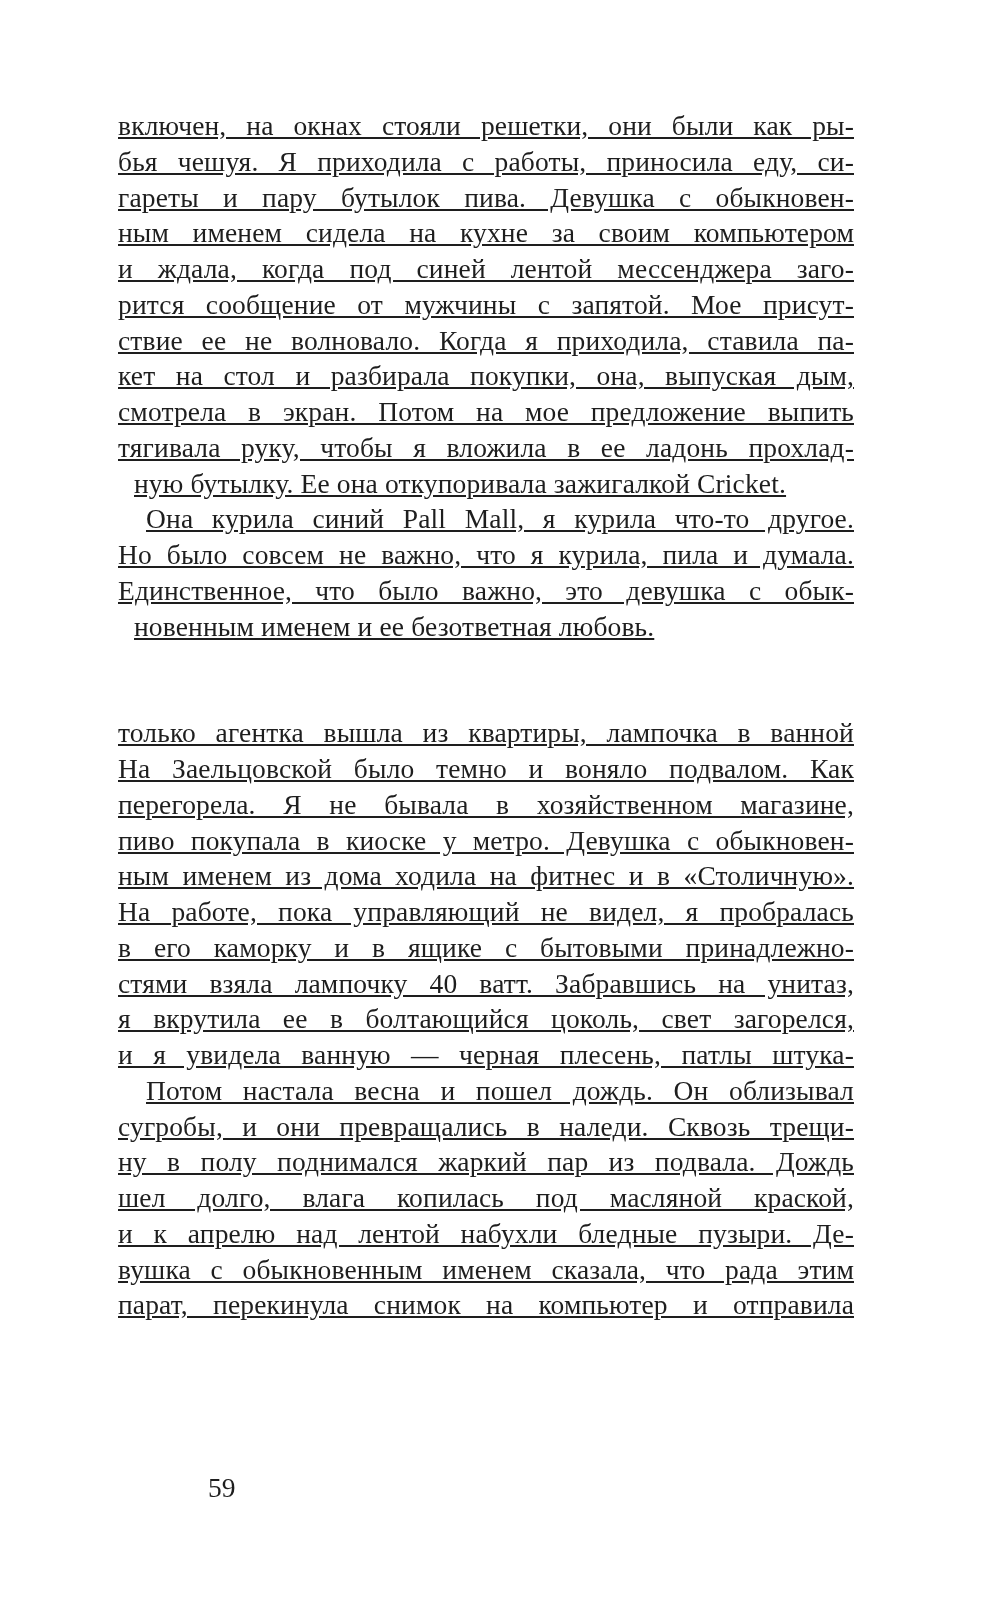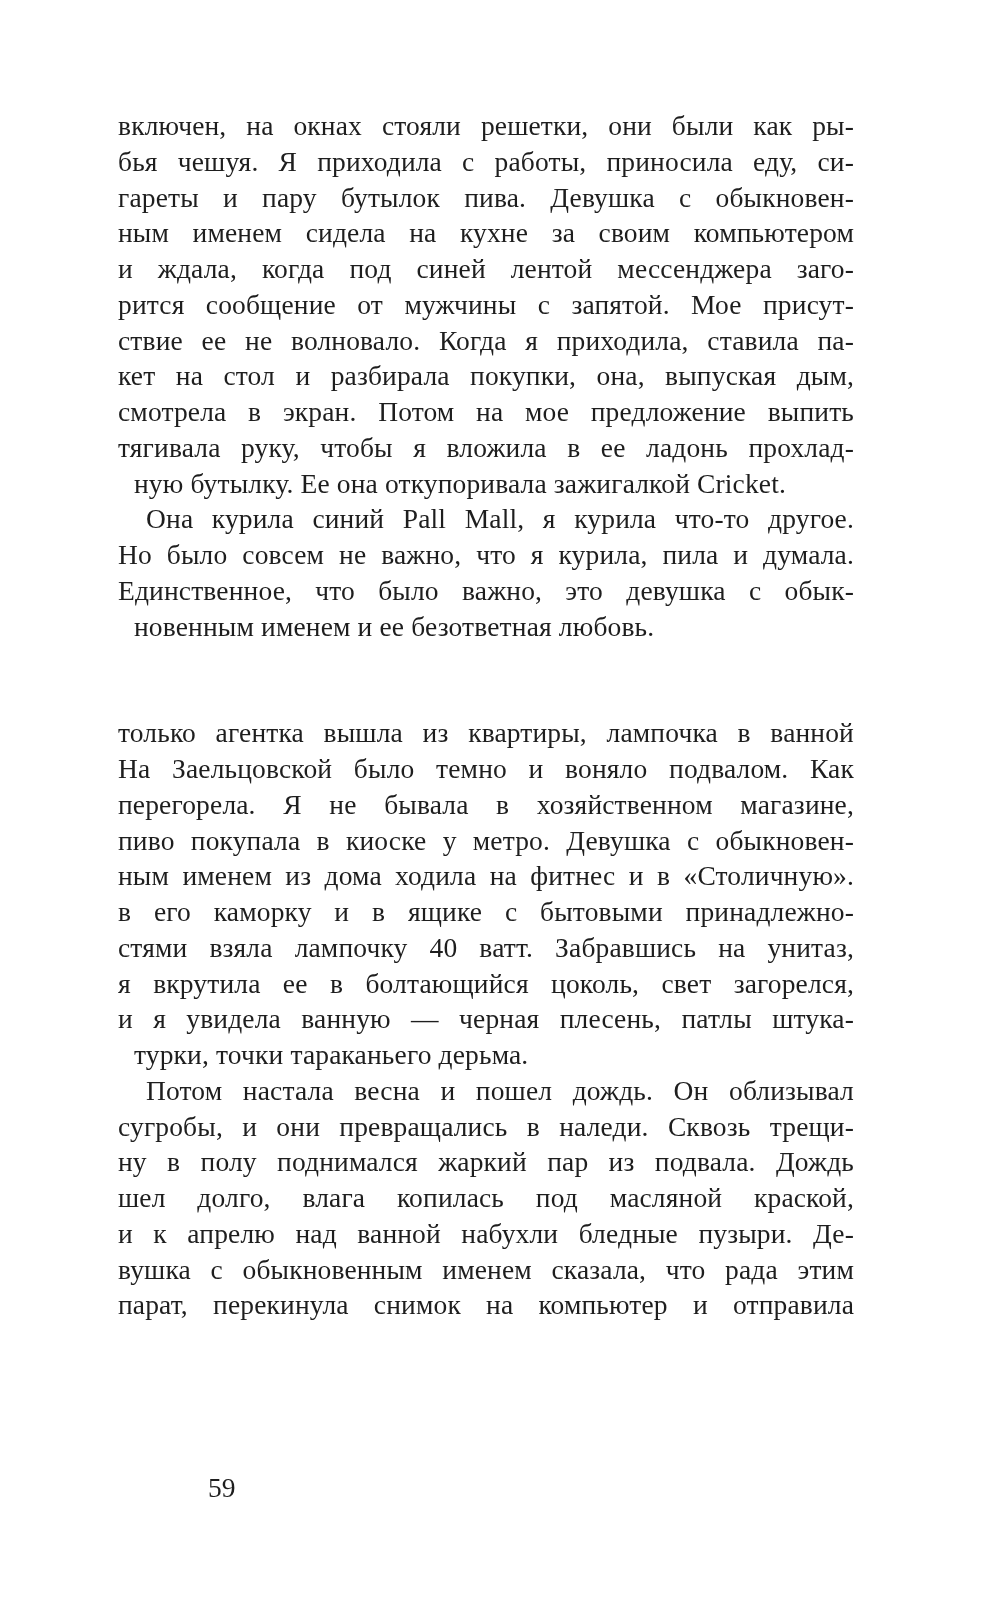--- a/index.html
+++ b/index.html
@@ -7,20 +7,21 @@
     width: 1000px; height: 1600px; background: #ffffff;
     position: relative; overflow: hidden;
     font-family: "Liberation Serif", "DejaVu Serif", serif;
     color: #1e1e1e;
   }
   .page { position: absolute; left: 118px; top: 108px; width: 736px; }
   .line {
     font-size: 27.5px; line-height: 35.75px; height: 35.75px;
     white-space: nowrap; text-align: justify; text-align-last: justify;
     letter-spacing: 0.15px;
+    text-decoration: underline;
   }
   .line.last { text-align-last: left; margin-left: 16px; }
   .line.indent { padding-left: 28px; }
   .section-gap { height: 71px; }
   .page-number {
     position: absolute; left: 160px; top: 1470px;
     font-size: 27.5px; line-height: 36px; margin-left: 48px;
   }
 </style>
 </head>
@@ -51,31 +52,31 @@
 
   <div class="section-gap"></div>
 
   <div>
     <div>
       <div class="line">только агентка вышла из квартиры, лампочка в ванной</div>
       <div class="line">На Заельцовской было темно и воняло подвалом. Как</div>
       <div class="line">перегорела. Я не бывала в хозяйственном магазине,</div>
       <div class="line">пиво покупала в киоске у метро. Девушка с обыкновен-</div>
       <div class="line">ным именем из дома ходила на фитнес и в «Столичную».</div>
+      <div class="line">На работе, пока управляющий не видел, я пробралась</div>
       <div class="line">в его каморку и в ящике с бытовыми принадлежно-</div>
       <div class="line">стями взяла лампочку 40 ватт. Забравшись на унитаз,</div>
       <div class="line">я вкрутила ее в болтающийся цоколь, свет загорелся,</div>
       <div class="line">и я увидела ванную — черная плесень, патлы штука-</div>
-      <div class="line last">турки, точки тараканьего дерьма.</div>
     </div>
     <div>
       <div class="line indent">Потом настала весна и пошел дождь. Он облизывал</div>
       <div class="line">сугробы, и они превращались в наледи. Сквозь трещи-</div>
       <div class="line">ну в полу поднимался жаркий пар из подвала. Дождь</div>
       <div class="line">шел долго, влага копилась под масляной краской,</div>
-      <div class="line">и к апрелю над ванной набухли бледные пузыри. Де-</div>
+      <div class="line">и к апрелю над лентой набухли бледные пузыри. Де-</div>
       <div class="line">вушка с обыкновенным именем сказала, что рада этим</div>
       <div class="line">парат, перекинула снимок на компьютер и отправила</div>
     </div>
   </div>
 </div>
 
 <div class="page-number">59</div>
 
 </body></html>

